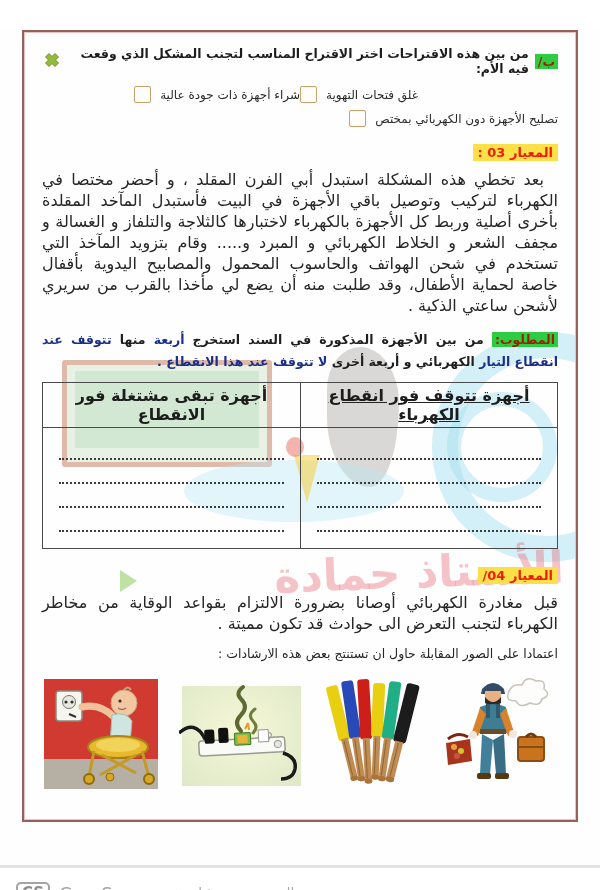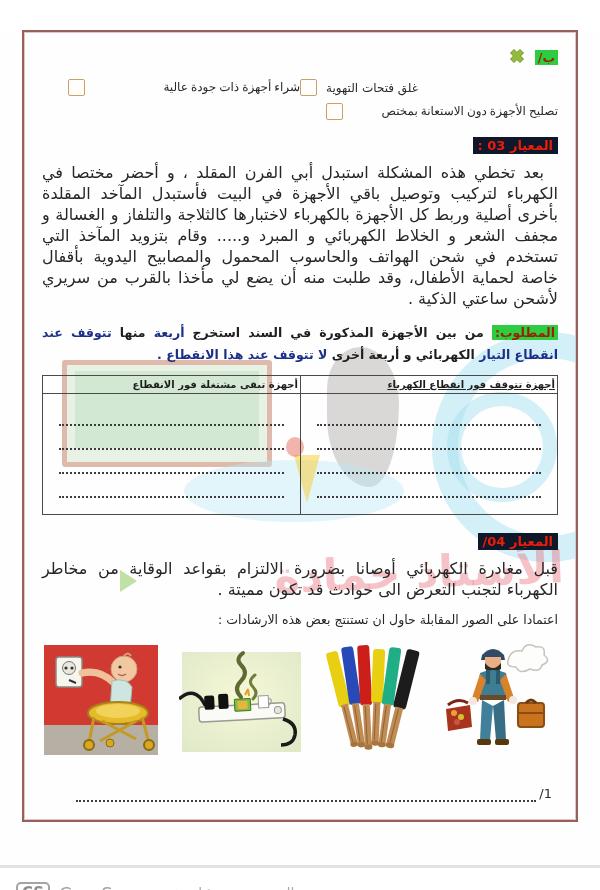--- a/index.html
+++ b/index.html
@@ -38,36 +38,36 @@
     color:rgba(231,100,110,.38);white-space:nowrap;transform:rotate(-2deg);direction:rtl;}
   .wm-tri{left:96px;top:538px;width:0;height:0;border-top:11px solid transparent;
     border-bottom:11px solid transparent;border-left:17px solid rgba(140,200,90,.55);}
   
   .q-line{display:flex;align-items:center;gap:6px;font-weight:bold;font-size:12.5px;color:#1d1d1d;}
   .hl-green{background:#2ecc40;color:#9c1f00;padding:0 3px;font-weight:bold;}
   .x-icon{flex:0 0 auto;margin-right:2px;}
   .options{display:grid;grid-template-columns:1fr 1fr;row-gap:7px;margin-top:10px;font-size:12px;color:#2a2a2a;}
   .option{display:flex;align-items:center;gap:9px;}
   .option.right{justify-content:flex-end;padding-right:46px;}
-  .option.left{justify-content:space-between;padding-left:26px;font-family:Liberation Serif, serif;}
+  .option.left{justify-content:flex-start;padding-left:26px;}
   .checkbox{width:15px;height:15px;border:1.6px solid #c9a06a;border-radius:2px;background:#fffefb;flex:0 0 auto;}
   
-  .crit-head{display:inline-block;background:#0f172a;color:#ee1d08;font-weight:bold;
+  .crit-head{display:inline-block;background:#fde047;color:#ee1d08;font-weight:bold;
     font-size:13px;padding:1px 5px;}
   .h03{margin-top:15px;}
   
   .para{margin-top:8px;font-size:16px;line-height:21px;text-align:justify;color:#262626;}
   .para.indent{text-indent:14px;}
   .request{margin-top:13px;font-size:12.5px;line-height:22px;font-weight:bold;text-align:justify;}
   .seg-dark{color:#1e1e1e;}
   .seg-blue{color:#1b2f8a;}
   
   .ans-table{margin-top:9px;border:1.6px solid #4a4a4a;display:grid;grid-template-columns:1fr 1fr;background:transparent;}
   .t-col:first-child{border-left:1.6px solid #4a4a4a;text-decoration:underline;}
-  .t-head{border-bottom:1.6px solid #4a4a4a;text-align:right;font-weight:bold;font-size:10px;
+  .t-head{border-bottom:1.6px solid #4a4a4a;text-align:center;font-weight:bold;font-size:16px;
     padding:3px 2px;color:#1d1d1d;}
   .t-body{padding:8px 14px 16px 14px;}
   .dotline{height:22px;border-bottom:2.2px dotted #3c3c3c;margin:0 2px;}
   
   .h04{margin-top:16px;}
   .instruction{margin-top:12px;font-size:12.5px;color:#262626;text-align:right;}
   .images-row{margin-top:8px;display:flex;justify-content:space-between;align-items:flex-end;height:122px;}
   .images-row svg{display:block;}
   
   .ans-lines{margin-top:12px;direction:ltr;}
@@ -96,38 +96,39 @@
     <div class="wm wm-sweep"></div>
     <div class="wm wm-yellow"></div>
     <div class="wm wm-red"></div>
     <div class="wm wm-script">الأستاذ حمادة</div>
     <div class="wm wm-tri"></div>
 
     <div class="content">
 
       <div class="q-line">
         <span class="hl-green">ب/</span>
+        <span>من بين هذه الاقتراحات اختر الاقتراح  المناسب لتجنب المشكل الذي وقعت فيه الأم:</span>
         <span class="x-icon">
           <svg width="20" height="20" viewBox="0 0 20 20">
             <path d="M3.5 7 L7 3.5 L10 6.5 L13 3.5 L16.5 7 L13.5 10 L16.5 13 L13 16.5 L10 13.5 L7 16.5 L3.5 13 L6.5 10 Z" fill="#95ba3c" stroke="#6f9428" stroke-width="1"></path>
           </svg>
         </span>
       </div>
 
       <div class="options">
         <div class="option right">
           <span>غلق فتحات التهوية</span>
           <span class="checkbox"></span>
         </div>
         <div class="option left">
           <span>شراء أجهزة ذات جودة عالية</span>
           <span class="checkbox"></span>
         </div>
         <div class="option left">
-          <span>تصليح الأجهزة دون الاستعانة بمختص</span>
+          <span>تصليح الأجهزة دون الكهربائي بمختص</span>
           <span class="checkbox"></span>
         </div>
       </div>
 
       <div class="h03">
         <span class="crit-head">المعيار 03 :</span>
       </div>
       <div class="para indent">بعد تخطي هذه المشكلة  استبدل أبي الفرن المقلد ، و أحضر مختصا في الكهرباء  لتركيب وتوصيل باقي الأجهزة في البيت  فأستبدل المآخد المقلدة بأخرى أصلية   وربط كل الأجهزة بالكهرباء لاختبارها كالثلاجة  والتلفاز و الغسالة و مجفف الشعر و الخلاط الكهربائي و المبرد  و.....  وقام بتزويد  المآخذ التي تستخدم في شحن الهواتف والحاسوب المحمول  والمصابيح اليدوية  بأقفال خاصة  لحماية الأطفال، وقد طلبت منه أن يضع لي مأخذا بالقرب من سريري لأشحن ساعتي الذكية .</div>
 
       <div class="request">

